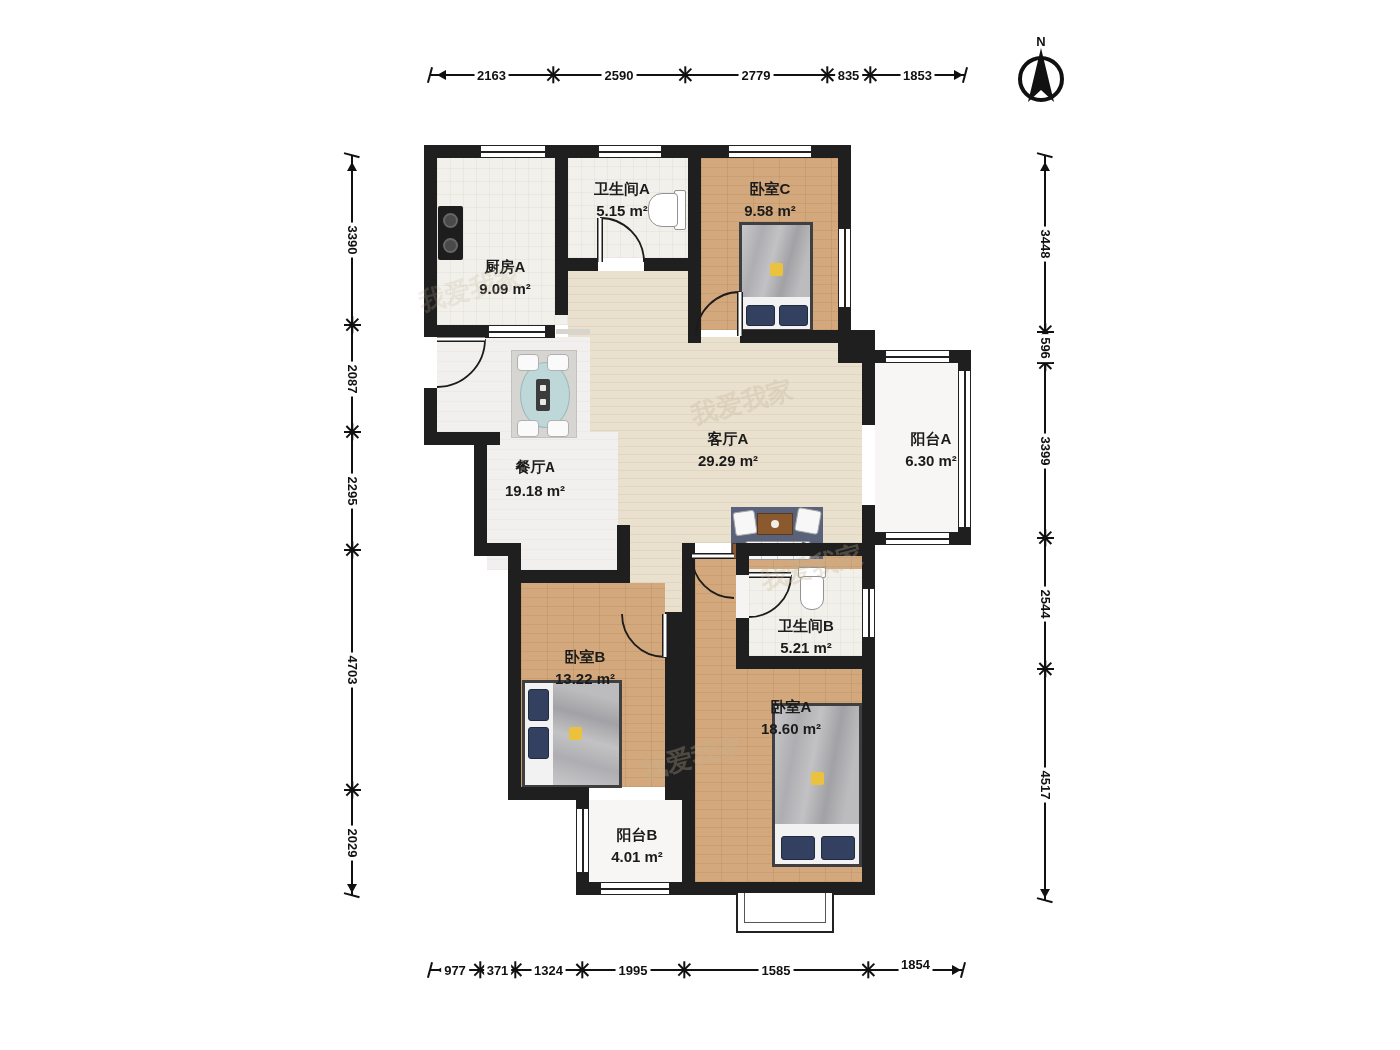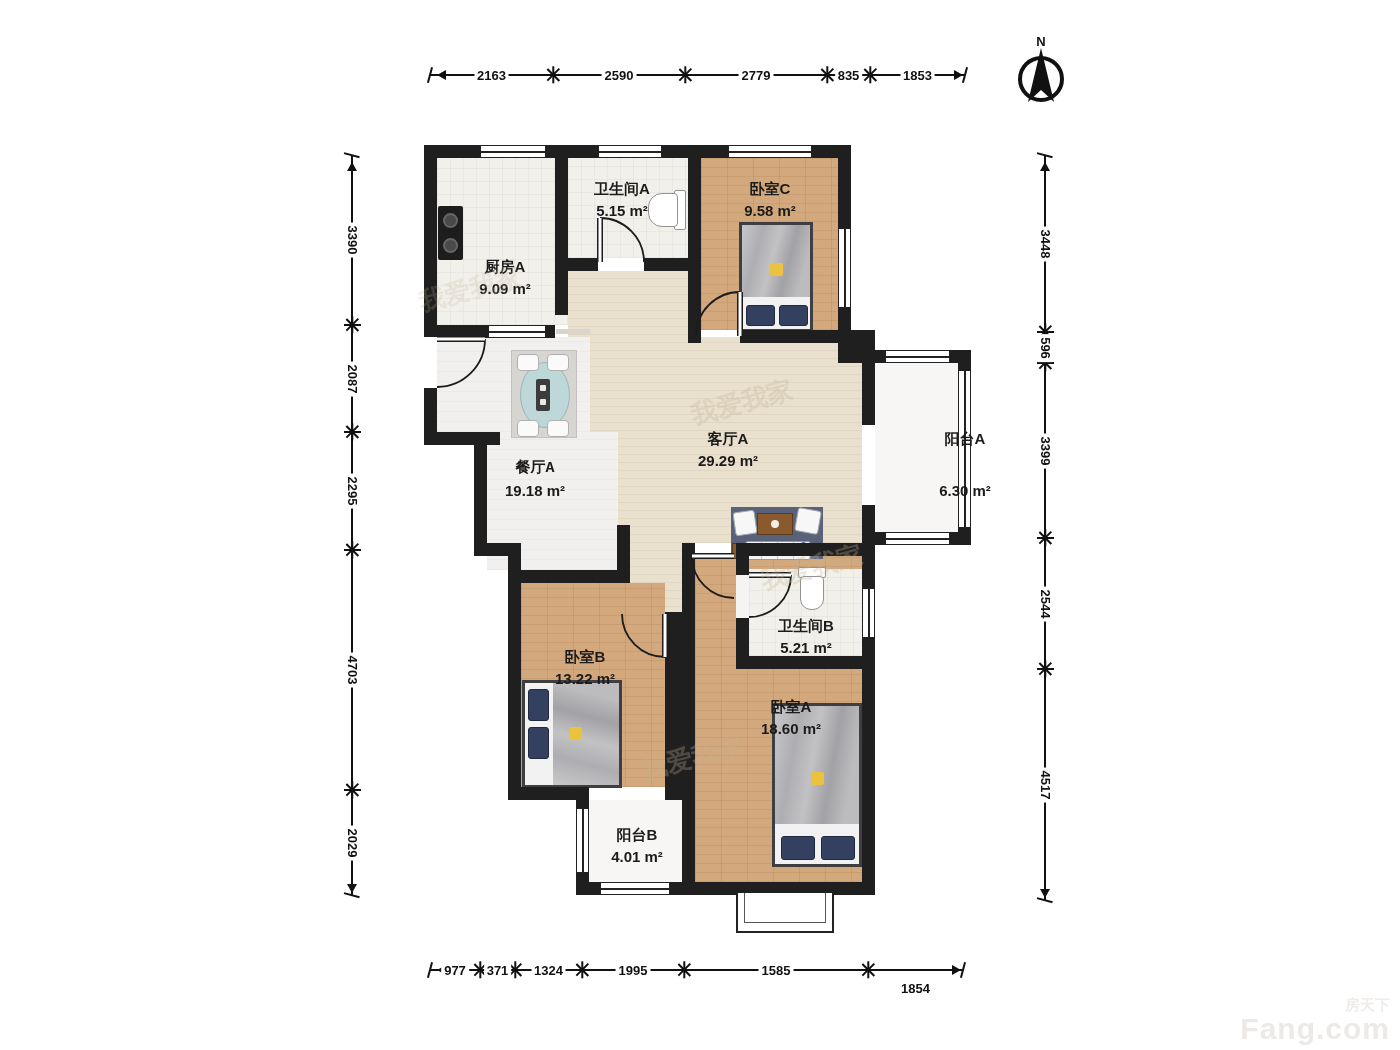--- a/index.html
+++ b/index.html
@@ -158,23 +158,23 @@
     <span style="display:block;">9.58 m²</span>
   </div>
   <div class="room-label" style="left:505px;top:256px;">
     <span style="display:block;">厨房A</span>
     <span style="display:block;">9.09 m²</span>
   </div>
   <div class="room-label" style="left:728px;top:428px;">
     <span style="display:block;">客厅A</span>
     <span style="display:block;">29.29 m²</span>
   </div>
-  <div class="room-label" style="left:965px;top:428px;">
+  <div class="room-label" style="left:931px;top:428px;">
     <span style="display:block;">阳台A</span>
-    <span style="display:block;margin-top:30px;">6.30 m²</span>
+    <span style="display:block;">6.30 m²</span>
   </div>
   <div class="room-label" style="left:535px;top:458px;">
     <span style="display:block;font-family:Liberation Mono, monospace;">餐厅A</span>
     <span style="display:block;">19.18 m²</span>
   </div>
   <div class="room-label" style="left:585px;top:646px;">
     <span style="display:block;">卧室B</span>
     <span style="display:block;">13.22 m²</span>
   </div>
   <div class="room-label" style="left:806px;top:615px;">
@@ -260,21 +260,21 @@
       </span>
       <span class="endbar" style="left: 429.2px; top: 962px; width: 1.6px; height: 16px; transform: rotate(15deg);"></span>
       <span class="ah" style="left: 432px; top: 965px; border-right: 9px solid rgb(17, 17, 17);"></span>
       <span class="endbar" style="left: 962.2px; top: 962px; width: 1.6px; height: 16px; transform: rotate(15deg);"></span>
       <span class="ah" style="left: 952px; top: 965px; border-left: 9px solid rgb(17, 17, 17);"></span>
       <span class="dim-label" style="left: 455px; top: 970px;">977</span>
       <span class="dim-label" style="left: 497.5px; top: 970px;">371</span>
       <span class="dim-label" style="left: 548.5px; top: 970px;">1324</span>
       <span class="dim-label" style="left: 633px; top: 970px;">1995</span>
       <span class="dim-label" style="left: 776px; top: 970px;">1585</span>
-      <span class="dim-label" style="left: 915.5px; top: 988px;">1854</span>
+      <span class="dim-label" style="left: 915.5px; top: 964px;">1854</span>
     </div>
   <div id="dim-left">
       <div class="dim-line" style="left: 351.2px; top: 155px; width: 1.6px; height: 740px;"></div>
       <span class="star" style="left: 352px; top: 325px;">
         <i style="transform: rotate(0deg);"></i>
         <i style="transform: rotate(45deg);"></i>
         <i style="transform: rotate(90deg);"></i>
         <i style="transform: rotate(135deg);"></i>
       </span>
       <span class="star" style="left: 352px; top: 432px;">
@@ -345,24 +345,20 @@
   <svg width="70" height="80" style="left:1006px;top:32px;z-index:40;">
     <text x="35" y="14" text-anchor="middle" font-size="13" font-weight="bold" fill="#111" font-family="Liberation Sans, sans-serif">N</text>
     <circle cx="35" cy="47" r="21" stroke="#111" stroke-width="4" fill="none"></circle>
     <path d="M35,16 L48,70 L35,58 L22,70 Z" fill="#111"></path>
   </svg>
 
   <span class="wm-faint" style="left:690px;top:385px;">我爱我家</span>
   <span class="wm-faint" style="left:760px;top:550px;">我爱我家</span>
   <span class="wm-faint" style="left:640px;top:740px;">我爱我家</span>
   <span class="wm-faint" style="left:418px;top:272px;opacity:.7;">我爱我家</span>
-  <div id="brand">
-    <span class="cn">房天下</span>
-    <span class="en">Fang.com</span>
-  </div>
 
 <div class="wall" style="left: 424px; top: 145px; width: 427px; height: 13px; z-index: 20;"></div>
     <div class="wall" style="left: 424px; top: 145px; width: 13px; height: 192px; z-index: 20;"></div>
     <div class="wall" style="left: 424px; top: 388px; width: 13px; height: 57px; z-index: 20;"></div>
     <div class="wall" style="left: 424px; top: 432px; width: 76px; height: 13px; z-index: 20;"></div>
     <div class="wall" style="left: 474px; top: 432px; width: 13px; height: 124px; z-index: 20;"></div>
     <div class="wall" style="left: 474px; top: 543px; width: 47px; height: 13px; z-index: 20;"></div>
     <div class="wall" style="left: 508px; top: 543px; width: 13px; height: 257px; z-index: 20;"></div>
     <div class="wall" style="left: 508px; top: 570px; width: 122px; height: 13px; z-index: 20;"></div>
     <div class="wall" style="left: 617px; top: 525px; width: 13px; height: 58px; z-index: 20;"></div>

